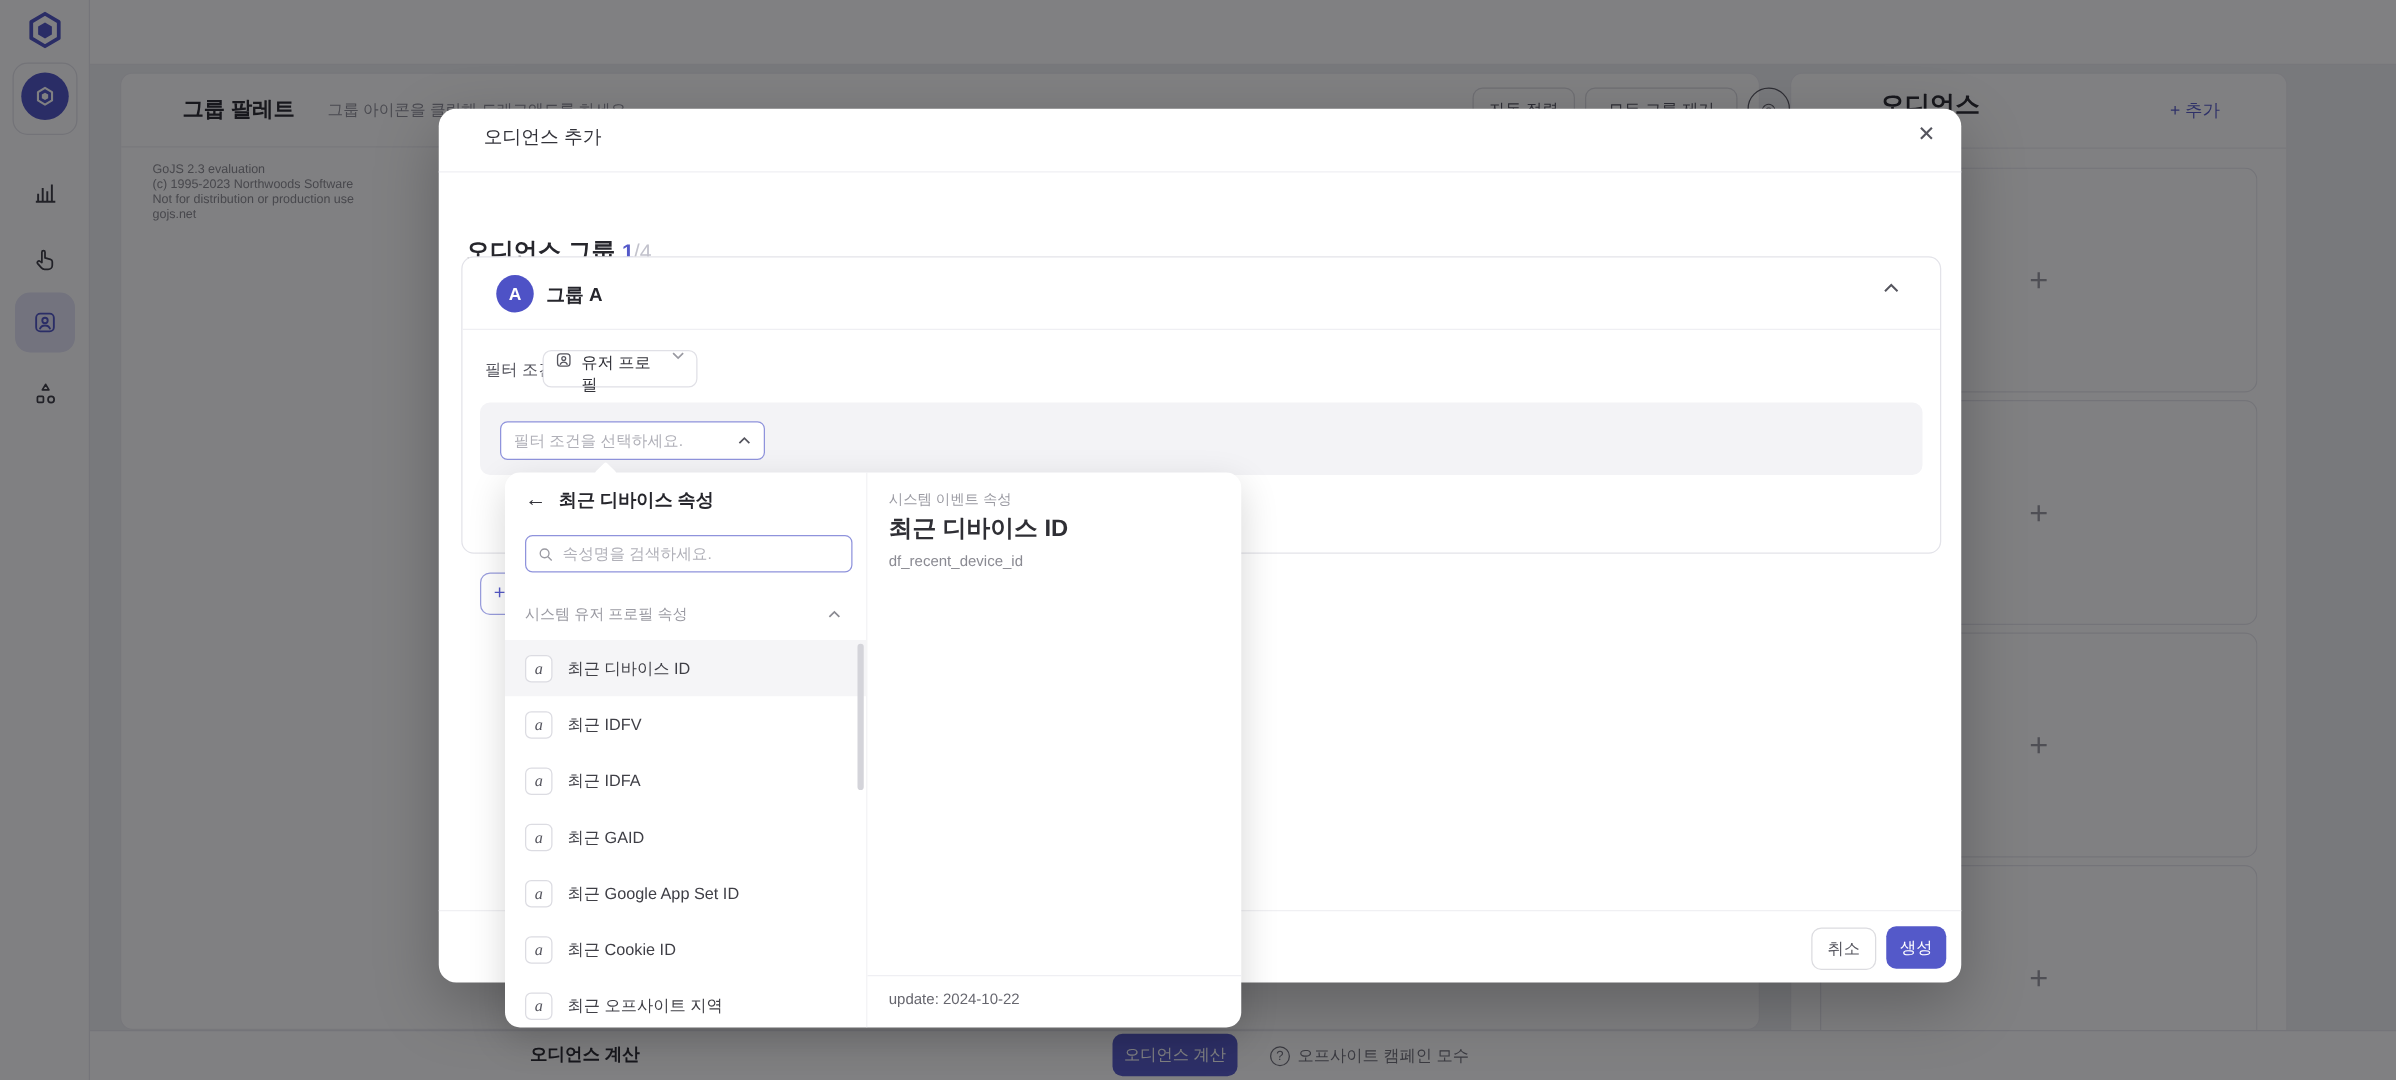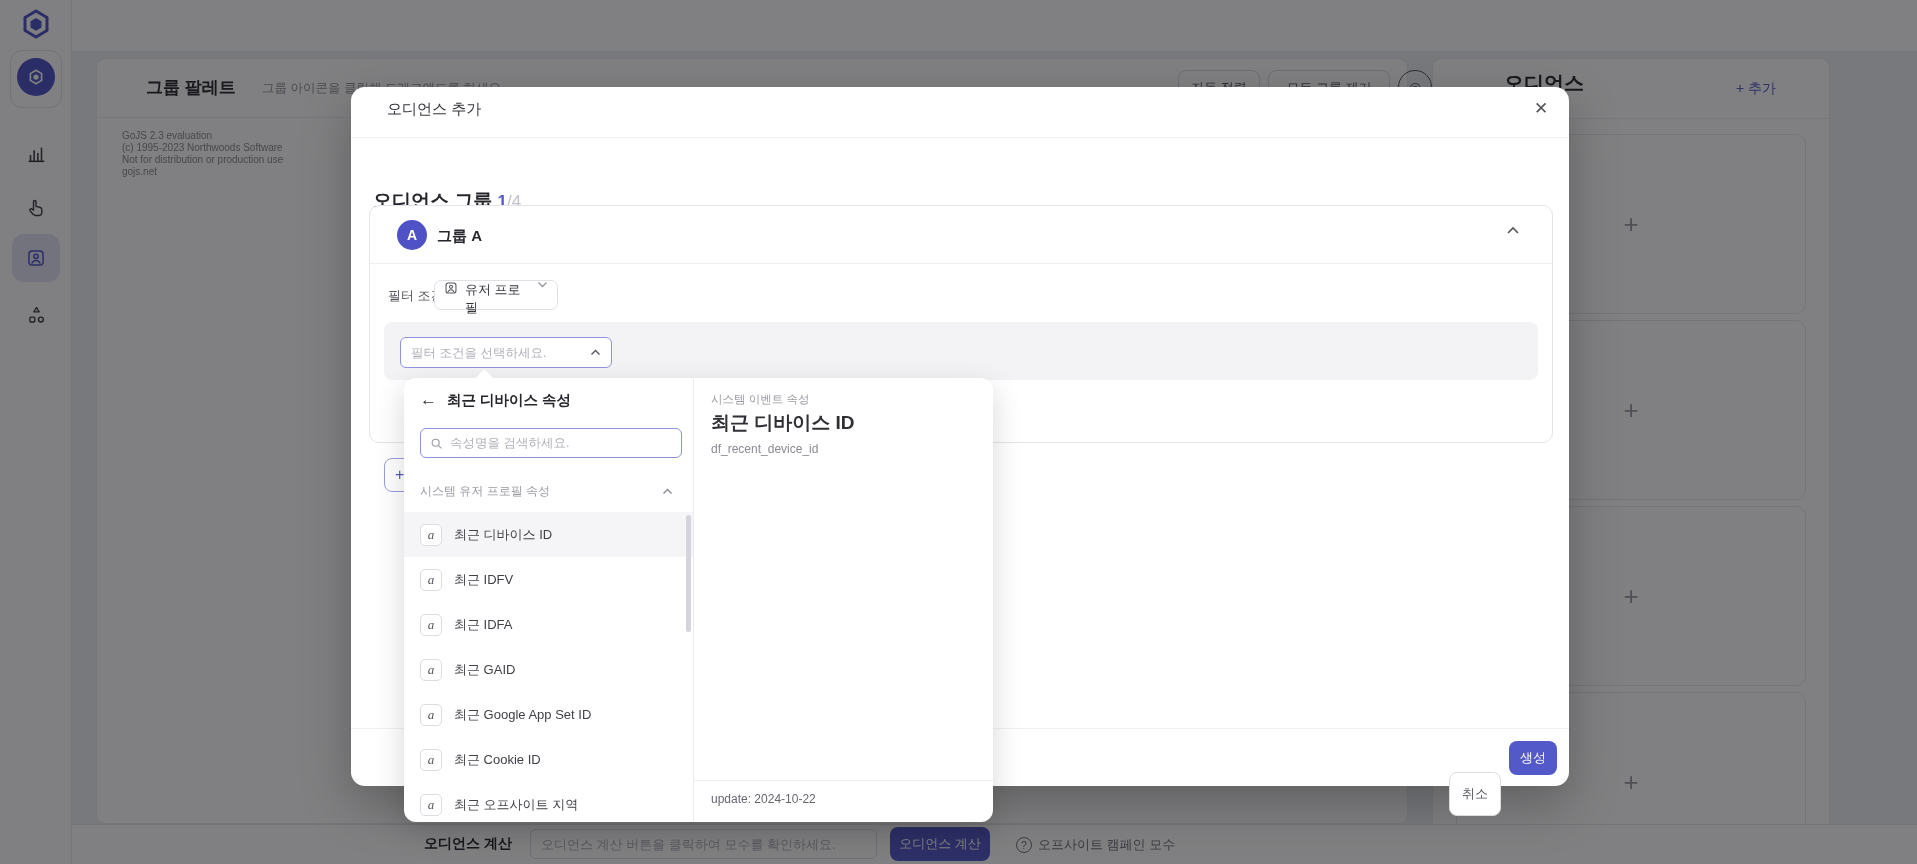--- a/index.html
+++ b/index.html
@@ -73,21 +73,21 @@
   .card-divider { left:370px; top:263px; width:1182px; height:1px; background:#efeff3; }
   .filter-row-label { left:364px; top:287px; font-size:13px; color:#55555e;margin-left:24px; }
   .filter-type { left:434px; top:280px; width:124px; height:30px; border:1px solid #e0e0e6; border-radius:7px; background:#fff; display:flex; gap:7px; padding:0 9px; font-size:13px; color:#33333a; cursor:pointer; }
   .filter-type .chev { margin-left:auto; }
   .gray-panel { left:384px; top:322px; width:1154px; height:58px; background:#f3f3f6; border-radius:8px; }
   .filter-select { left:400px; top:337px; width:212px; height:31px; border:1.5px solid #8f93dc; border-radius:6px; background:#fff; display:flex; align-items:center; padding:0 10px; cursor:pointer; }
   .filter-select input { border:none; outline:none; flex:1; font-size:12.5px; color:#33333a; background:transparent; }
   .filter-select input::placeholder { color:#b0b0b8; }
   .add-group-btn { left:384px; top:458px; width:130px; height:34px; border:1px solid #9a9ede; border-radius:8px; background:#fff; display:flex; align-items:center; padding:0 10px; color:#5459c9; font-size:16px; cursor:pointer; }
   .modal-ftr-divider { left:351px; top:728px; width:1218px; height:1px; background:#f0f0f3; }
-  .btn-cancel { left:1449px; top:772px; width:52px; height:44px; font-size:13px; }
+  .btn-cancel { left:1449px; top:742px; width:52px; height:34px; font-size:13px; }
   .btn-create { left:1509px; top:741px; width:48px; height:34px; background:#5459c9; color:#fff; border:none; font-size:13px; }
 
   
   .dropdown { left:404px; top:378px; width:589px; height:444px; background:#fff; border-radius:12px; box-shadow:0 10px 30px rgba(0,0,0,.16); z-index:70; display:flex; }
   .dd-caret { left:478px; top:372px; width:13px; height:13px; background:#fff; transform:rotate(45deg); z-index:71; border-radius:2px; }
   .dd-left { width:290px; height:444px; border-right:1px solid #ececf0; position:relative; border-radius:12px 0 0 12px; overflow:hidden; }
   .dd-head { position:absolute; left:16px; top:12px; display:flex; align-items:center; gap:10px; }
   .dd-back { font-size:17px; color:#33333a; cursor:pointer; }
   .dd-title { font-size:14.5px; font-weight:bold; color:#26262c; }
   .dd-search { position:absolute; left:16px; top:50px; width:262px; height:30px; border:1.5px solid #8f93dc; border-radius:6px; display:flex; align-items:center; padding:0 9px; gap:7px; }
@@ -203,21 +203,20 @@
       <div class="aud-row">
         <span class="plus">+</span>
       </div>
       <div class="aud-row">
         <span class="plus">+</span>
       </div>
     </div>
 
   <div class="abs bottombar"></div>
   <div class="abs calc-label" style="z-index:12">오디언스 계산</div>
-  <input class="abs calc-input" style="z-index: 12;" placeholder="오디언스 계산 버튼을 클릭하여 모수를 확인하세요.">
   <button class="abs btn btn-calc" style="z-index:12">오디언스 계산</button>
   <div class="abs calc-help" style="z-index:12">
     <span class="qmark">?</span>
     <span>오프사이트 캠페인 모수</span>
   </div>
 
   <div class="abs overlay"></div>
 
   <div class="abs modal"></div>
   <div class="abs modal-title" style="z-index:61">오디언스 추가</div>

